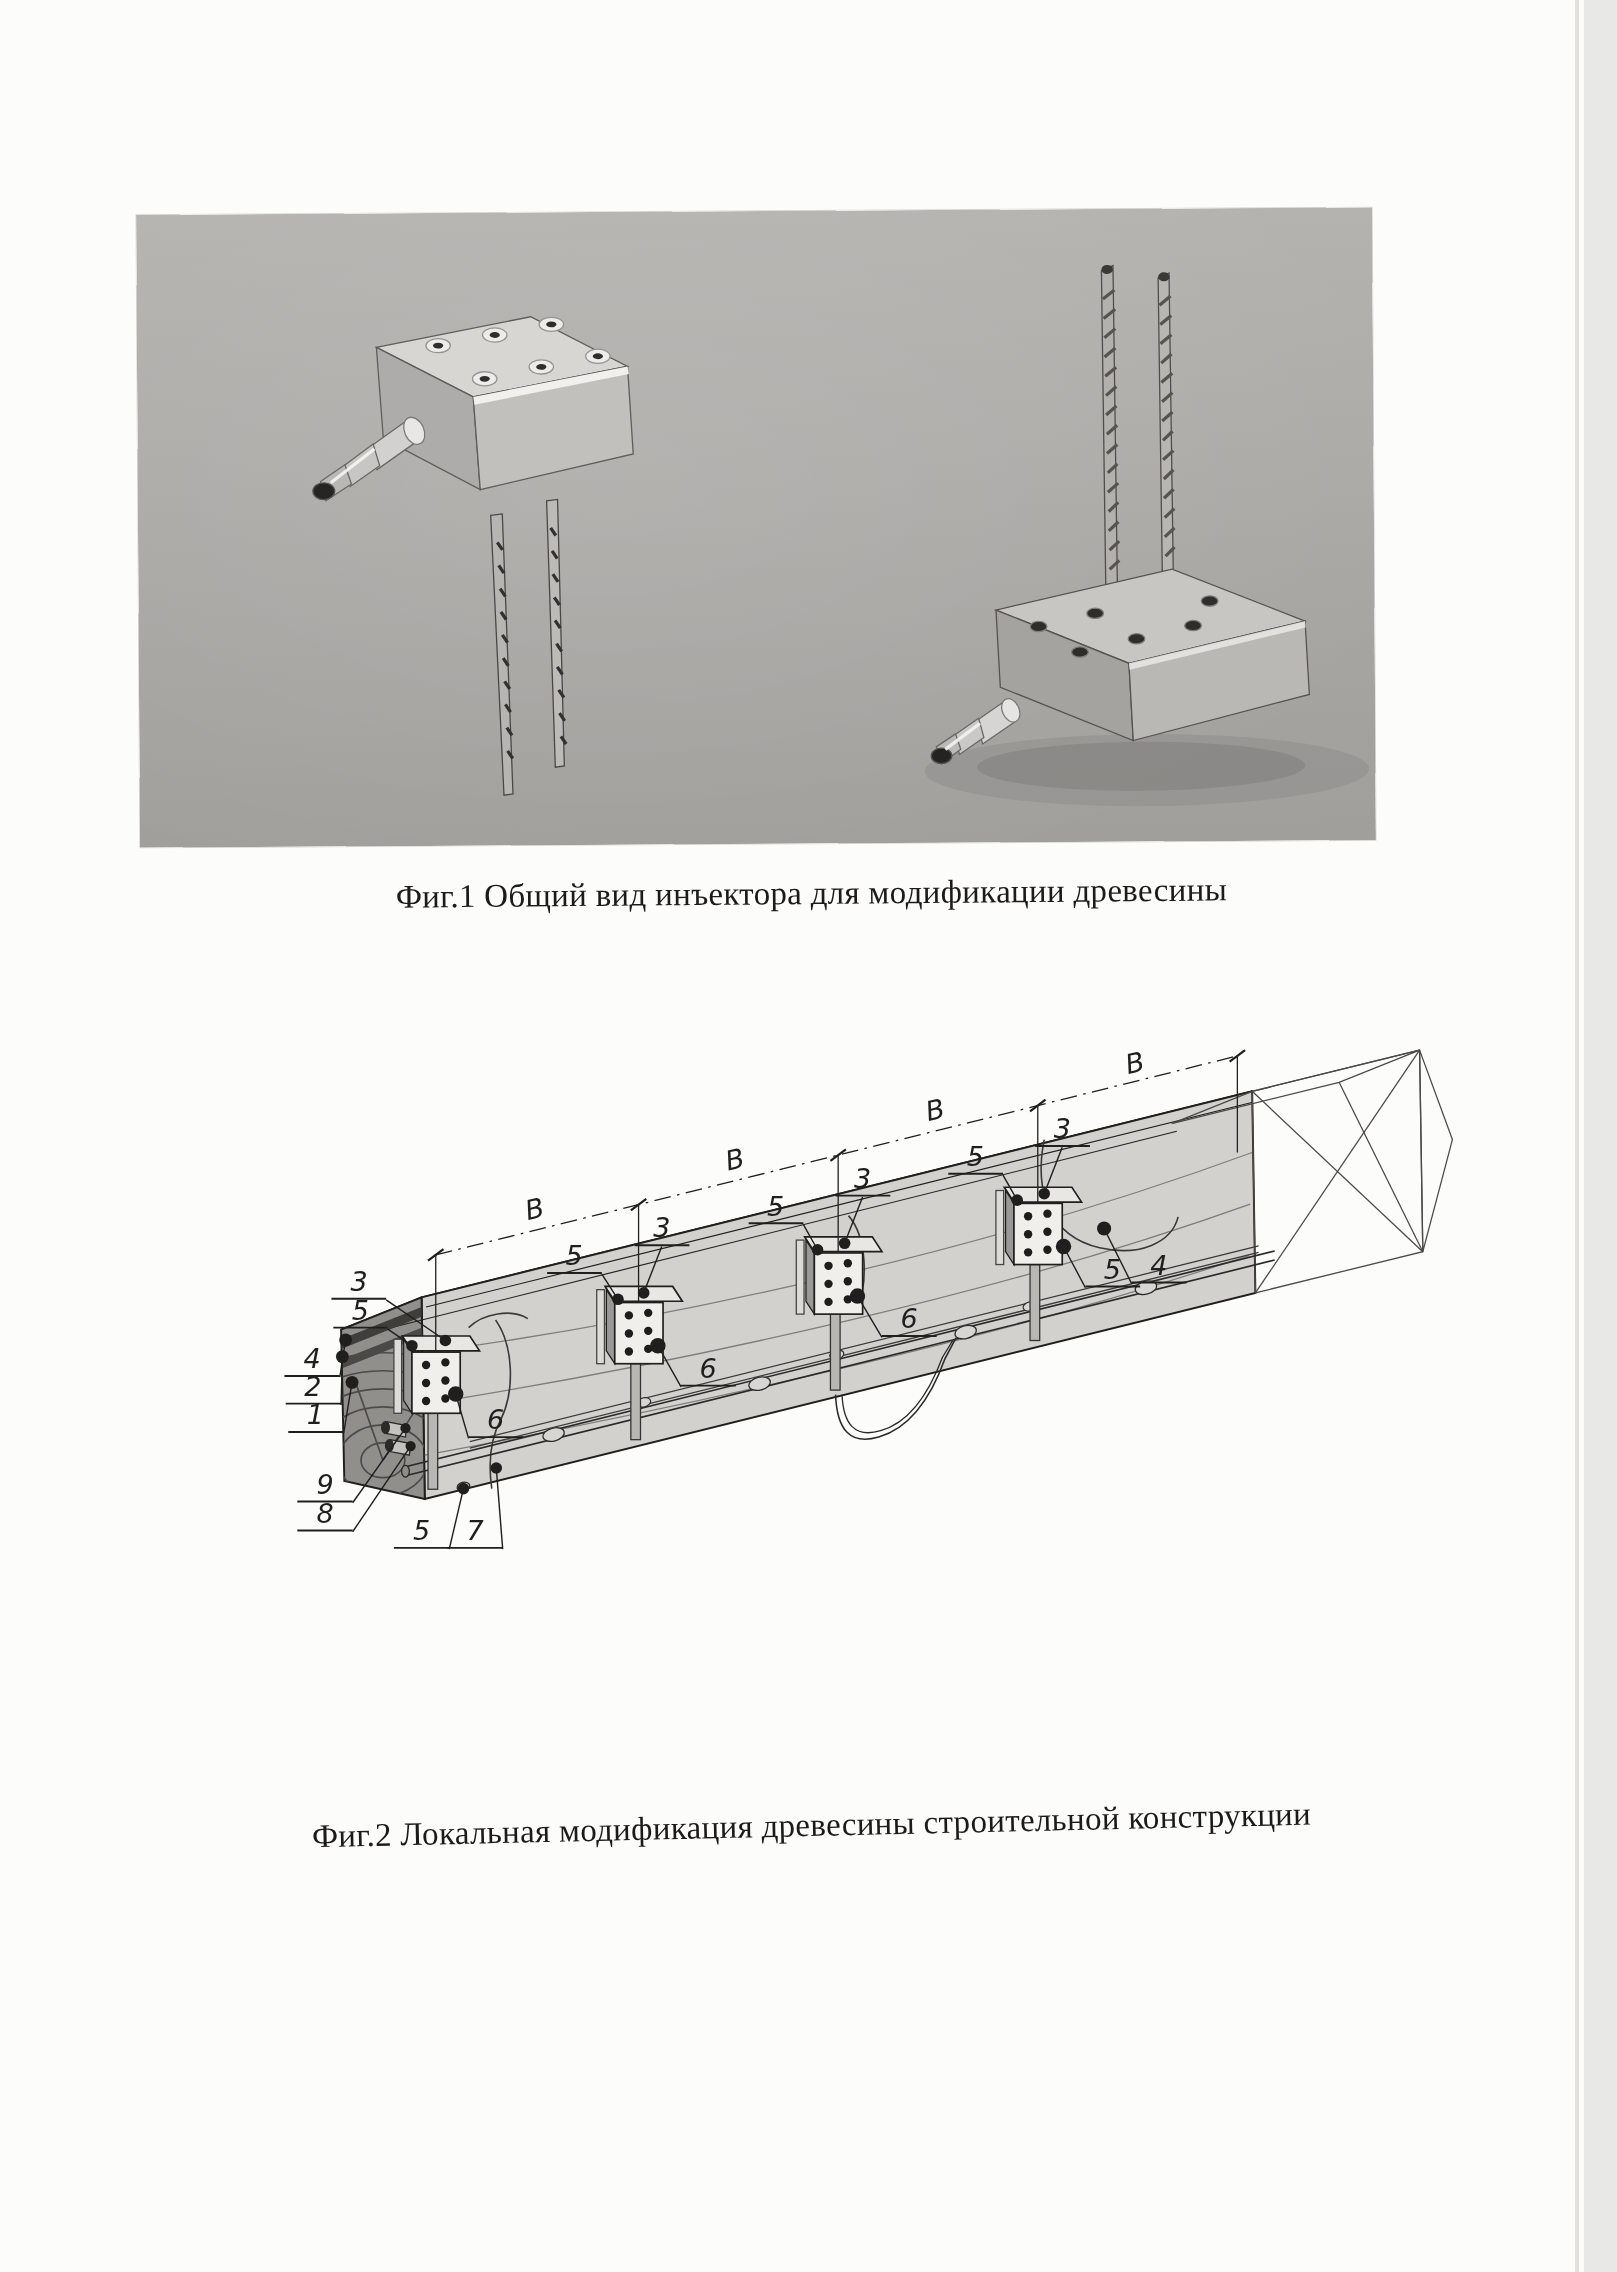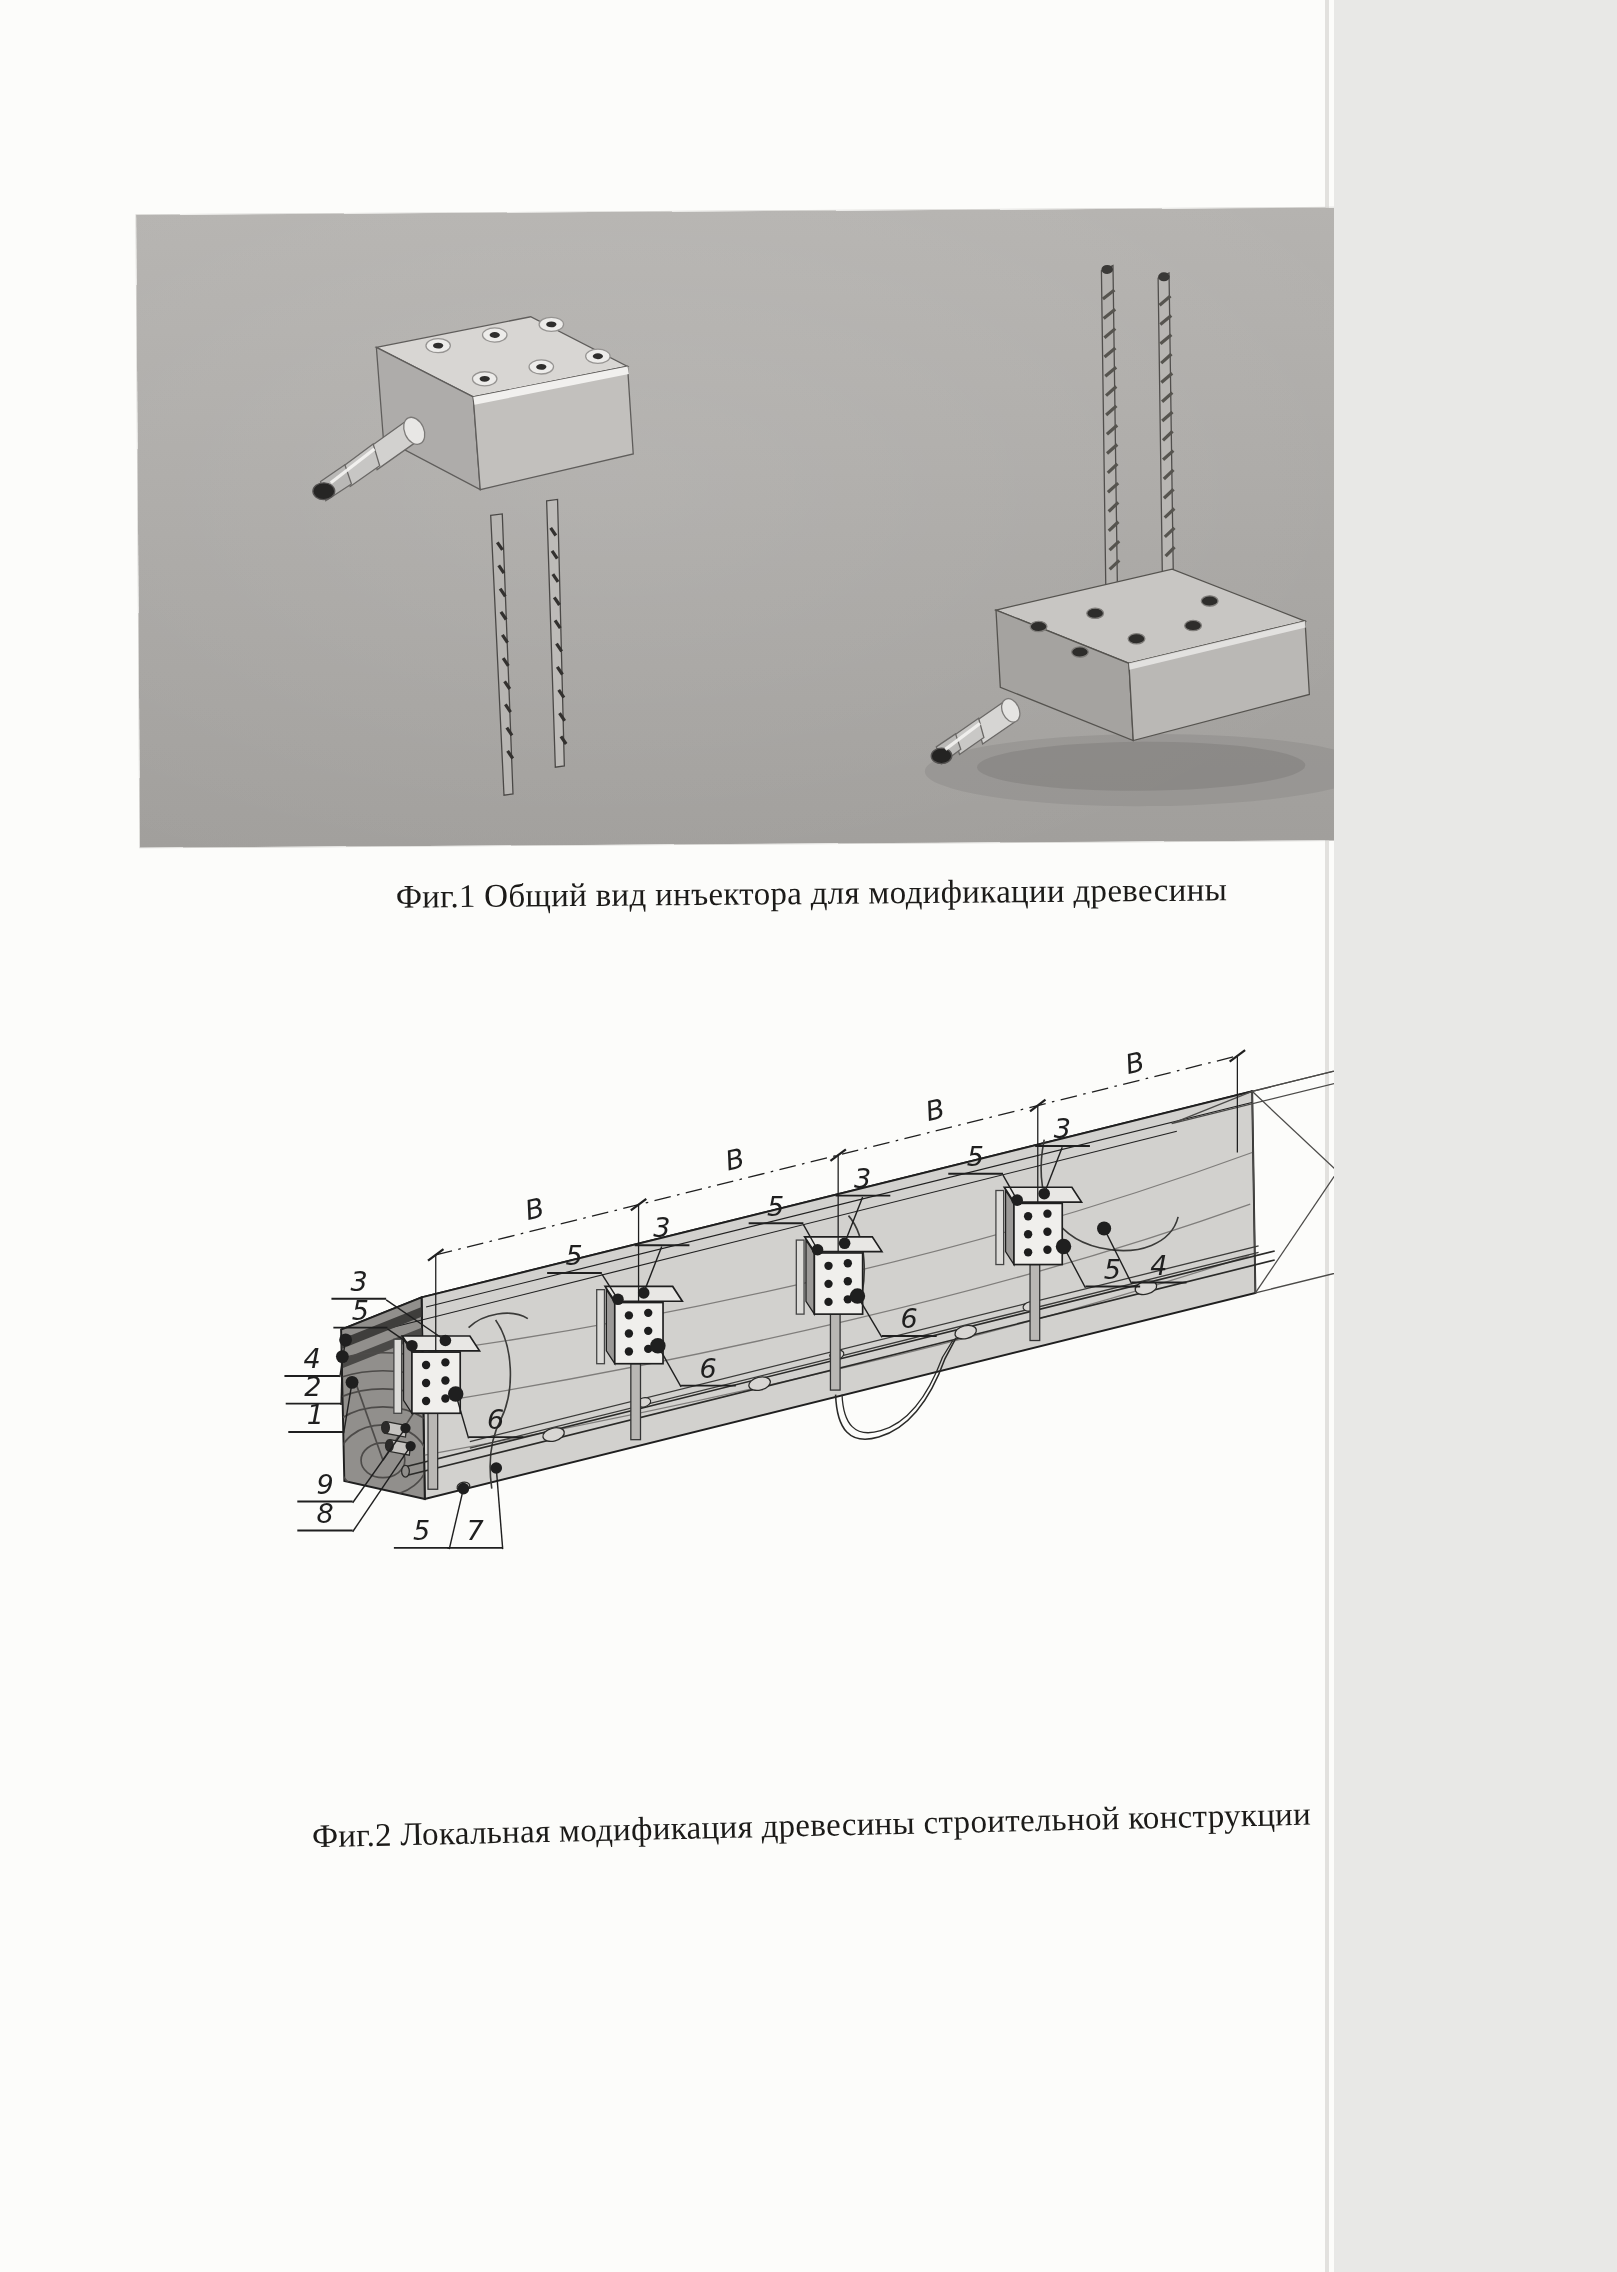--- a/index.html
+++ b/index.html
@@ -1,16 +1,16 @@
 <!DOCTYPE html>
 <html style="font-size:10.3px"><head>
 <meta charset="utf-8">
 <style>
   html,body{margin:0;padding:0;background:#e8e8e6;}
-  #page{position:relative;width:1334px;height:2273px;background:#fcfcfa;overflow:hidden;
+  #page{position:relative;width:1584px;height:2273px;background:#fcfcfa;overflow:hidden;
         font-family:"Liberation Serif", serif;}
   #page-edge{position:absolute;right:5.2px;top:0;width:3.9px;height:100%;background:#e2e1de;}
   .photo-wrap{position:absolute;left:138px;top:211px;width:1236px;height:633px;
               transform:rotate(-0.35deg);box-shadow:0 0 0 0.6px #d8d7d4;}
   .caption{position:absolute;text-align:center;font-size:33px;color:#1c1b19;
            letter-spacing:0.3px;white-space:nowrap;}
   #caption-fig1{left:174px;top:875px;width:1275px;transform:rotate(-0.5deg);}
   #caption-fig2{left:148px;top:1807px;width:1327px;transform:rotate(-1.3deg);}
   .fig2-wrap{position:absolute;left:193px;top:1043px;width:1262px;height:747px;}
   svg{display:block;}

